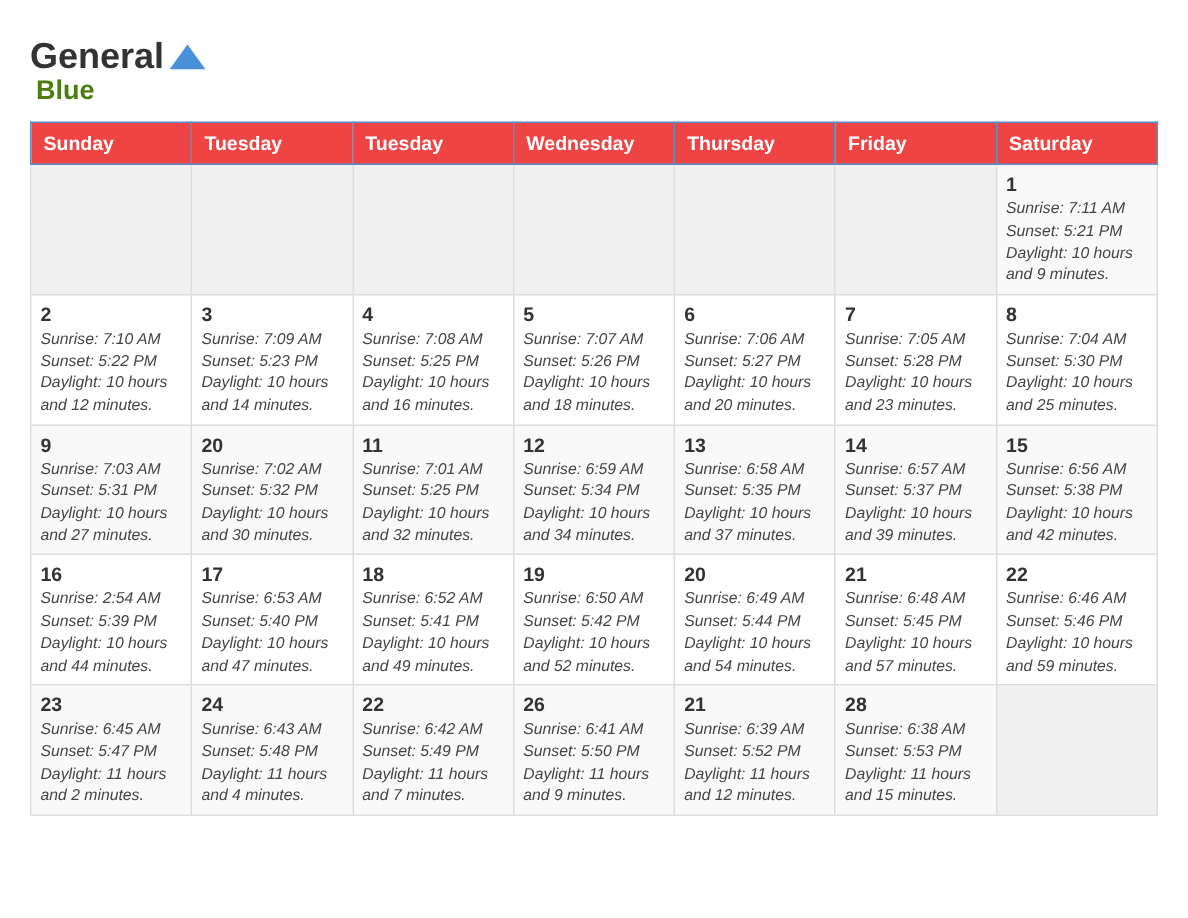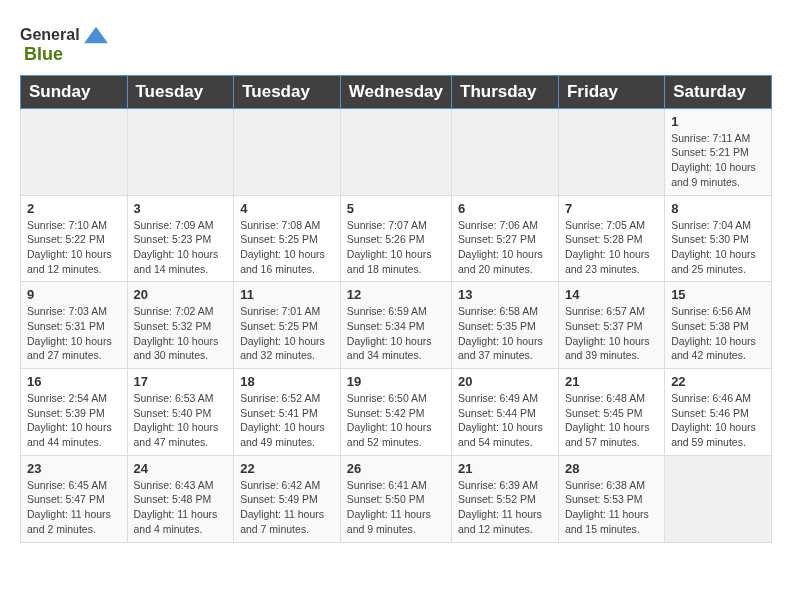--- a/index.html
+++ b/index.html
@@ -32,23 +32,23 @@
     .location {
       font-size: 15px;
       color: #555;
     }
     .calendar {
       width: 100%;
       border-collapse: collapse;
       border: 1px solid #ccc;
     }
     .calendar th {
-      background-color: #404040;
+      background-color: #ef4444;
       color: #fff;
-      font-size: 17px;
+      font-size: 13px;
       font-weight: bold;
       padding: 6px 8px;
       text-align: left;
       border: 1px solid #5590cc;
     }
     .calendar td {
       width: calc(100%/7);
       vertical-align: top;
       padding: 5px 6px;
       border: 1px solid #ddd;
@@ -67,33 +67,34 @@
       font-size: 13px;
       font-weight: bold;
       color: #333;
       display: block;
       margin-bottom: 2px;
     }
     .day-info {
       font-size: 10.5px;
       color: #444;
       line-height: 1.4;
+      font-style: italic;
     }
     .empty-cell {
       background: #f0f0f0 !important;
     }
   </style>
 </head>
 <body>
 
 <div class="header-area">
   <div class="logo">
   <div style="line-height:1.1;">
     <div style="display:flex;align-items:center;">
-      <span style="font-size:16px;font-weight:bold;color:#333;">General</span>
+      <span style="font-size:24px;font-weight:bold;color:#333;">General</span>
       <svg width="28" height="22" viewBox="0 0 30 24" xmlns="http://www.w3.org/2000/svg" style="margin-left:2px;margin-top:-2px;">
         <polygon points="2,22 15,4 28,22" fill="#4a90d9"></polygon>
       </svg>
     </div>
     <div>
       <span style="font-size:18px;font-weight:bold;color:#4d7c0f;margin-left:4px;">Blue</span>
     </div>
   </div>
 </div>
   <div class="title-area">

